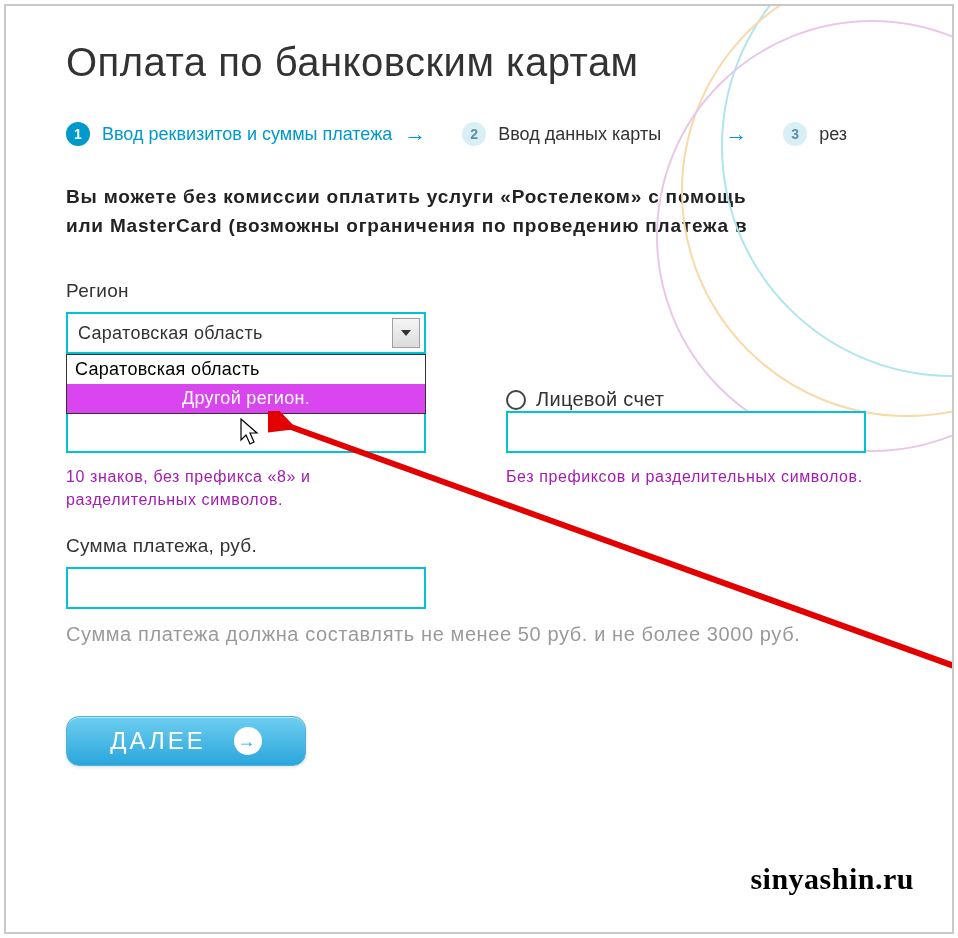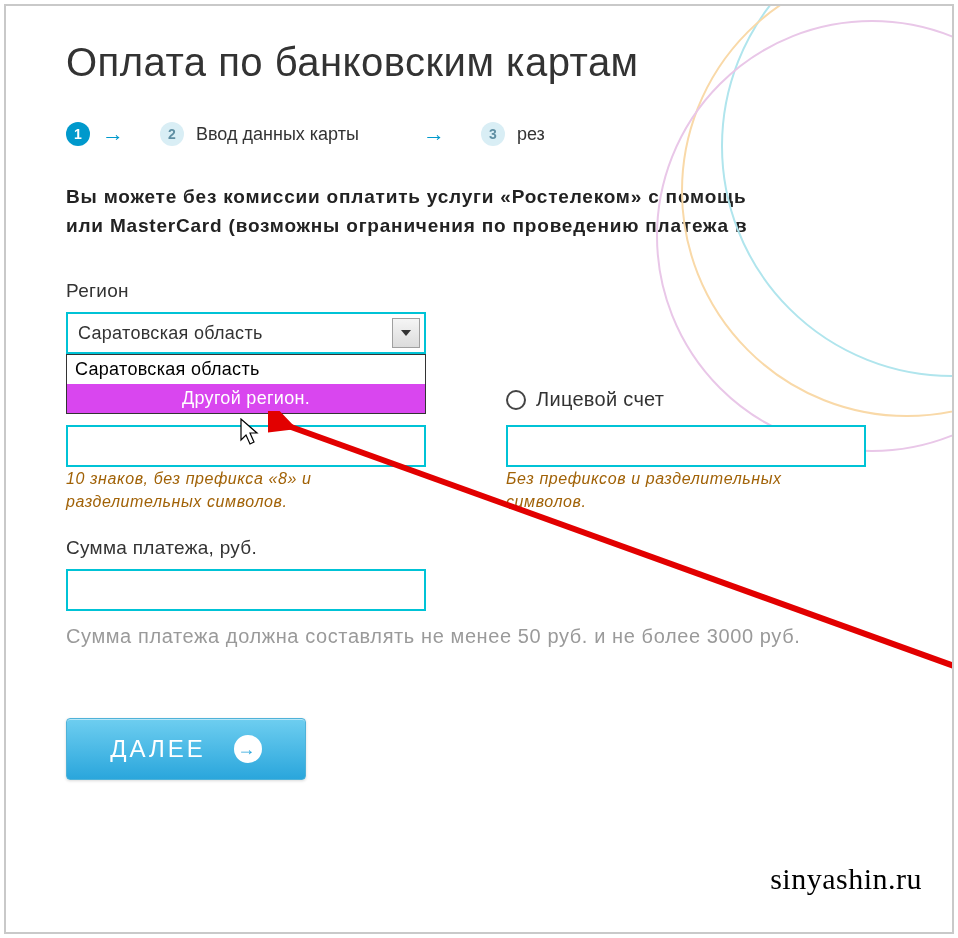--- a/index.html
+++ b/index.html
@@ -137,21 +137,20 @@
     margin-bottom: 10px;
     position: relative;
   }
   .radio-group {
     width: 360px;
   }
   .radio-head {
     display: flex;
     align-items: center;
     gap: 10px;
-    margin-bottom: 14px;
   }
   .radio-circle {
     width: 20px; height: 20px;
     border: 2px solid #444;
     border-radius: 50%;
     display: inline-block;
     background: #fff;
   }
   .radio-label {
     font-size: 20px;
@@ -159,41 +158,41 @@
     letter-spacing: 0.3px;
   }
   .text-input {
     width: 360px;
     height: 42px;
     border: 2px solid #00c3d6;
     background: #fff;
   }
   .hint {
     font-size: 16px;
-    color: #a16207;
+    color: #a21caf;
     letter-spacing: 0.6px;
     line-height: 1.45;
-    width: 360px;
-    font-style: italic;
+    margin-top: 12px;
+    width: 360px;
   }
   .amount-block {
     margin-top: 24px;
   }
   .amount-hint {
     font-size: 20px;
     color: #9a9a9a;
     letter-spacing: 0.6px;
     margin-top: 14px;
   }
   .next-btn {
     margin-top: 70px;
     width: 240px;
-    height: 62px;
+    height: 50px;
     border: 1px solid #4fb2d8;
-    border-radius: 4px;
+    border-radius: 13px;
     background: linear-gradient(#6ecef0, #2aa6dc);
     color: #fff;
     font-size: 24px;
     letter-spacing: 3px;
     display: flex;
     align-items: center;
     justify-content: center;
     gap: 28px;
     box-shadow: inset 0 1px 0 rgba(255,255,255,0.5), 0 1px 3px rgba(0,0,0,0.15);
     cursor: pointer;
@@ -204,25 +203,25 @@
     background: #fff;
     display: flex;
     align-items: center;
     justify-content: center;
     color: #2aa6dc;
     font-size: 18px;
     font-weight: bold;
   }
   .watermark {
     position: absolute;
-    right: 30px;
+    right: 38px;
     bottom: 36px;
     font-family: Georgia, 'Times New Roman', serif;
     font-size: 30px;
-    font-weight: normal;
+    font-weight: bold;
     color: #000;
     letter-spacing: 0.5px;
   }
   .cursor {
     position: absolute;
     left: 234px;
     top: 412px;
     z-index: 30;
     pointer-events: none;
   }
@@ -243,20 +242,21 @@
     <svg class="bg-circles" viewBox="0 0 360 560">
       <circle cx="300" cy="220" r="230" fill="none" stroke="#b0e5ed" stroke-width="2"></circle>
       <circle cx="255" cy="265" r="225" fill="none" stroke="#f9d9a8" stroke-width="2"></circle>
       <circle cx="220" cy="310" r="215" fill="none" stroke="#e9c7e8" stroke-width="2"></circle>
     </svg>
 
     <h1 class="page-title">Оплата по банковским картам</h1>
 
     <div class="steps">
       <span class="step-badge active">1</span>
+      <span class="step-label active">Ввод реквизитов и суммы платежа</span>
       <span class="step-arrow">→</span>
       <span style="width:14px"></span>
       <span class="step-badge inactive">2</span>
       <span class="step-label inactive">Ввод данных карты</span>
       <span style="width:40px"></span>
       <span class="step-arrow">→</span>
       <span style="width:14px"></span>
       <span class="step-badge inactive">3</span>
       <span class="step-label inactive">рез</span>
     </div>

